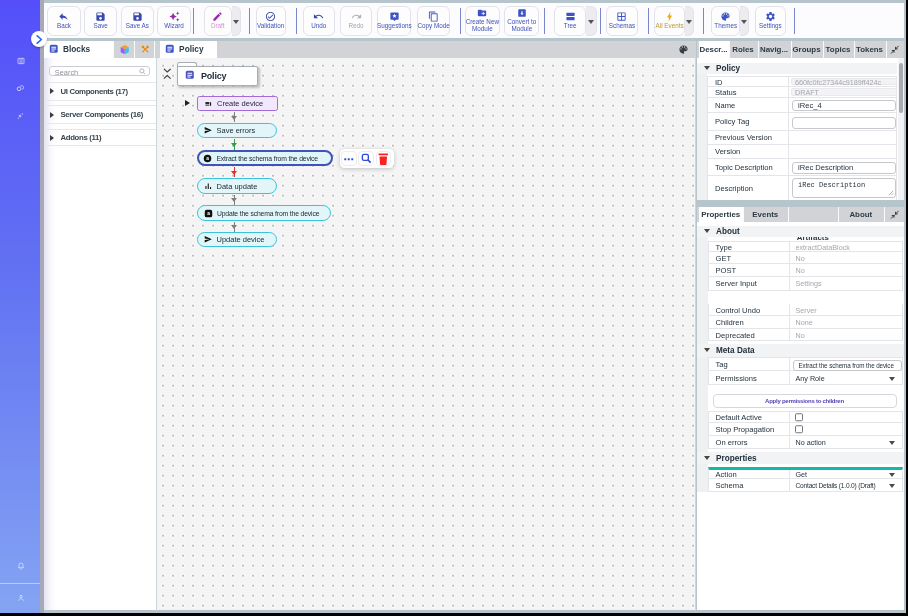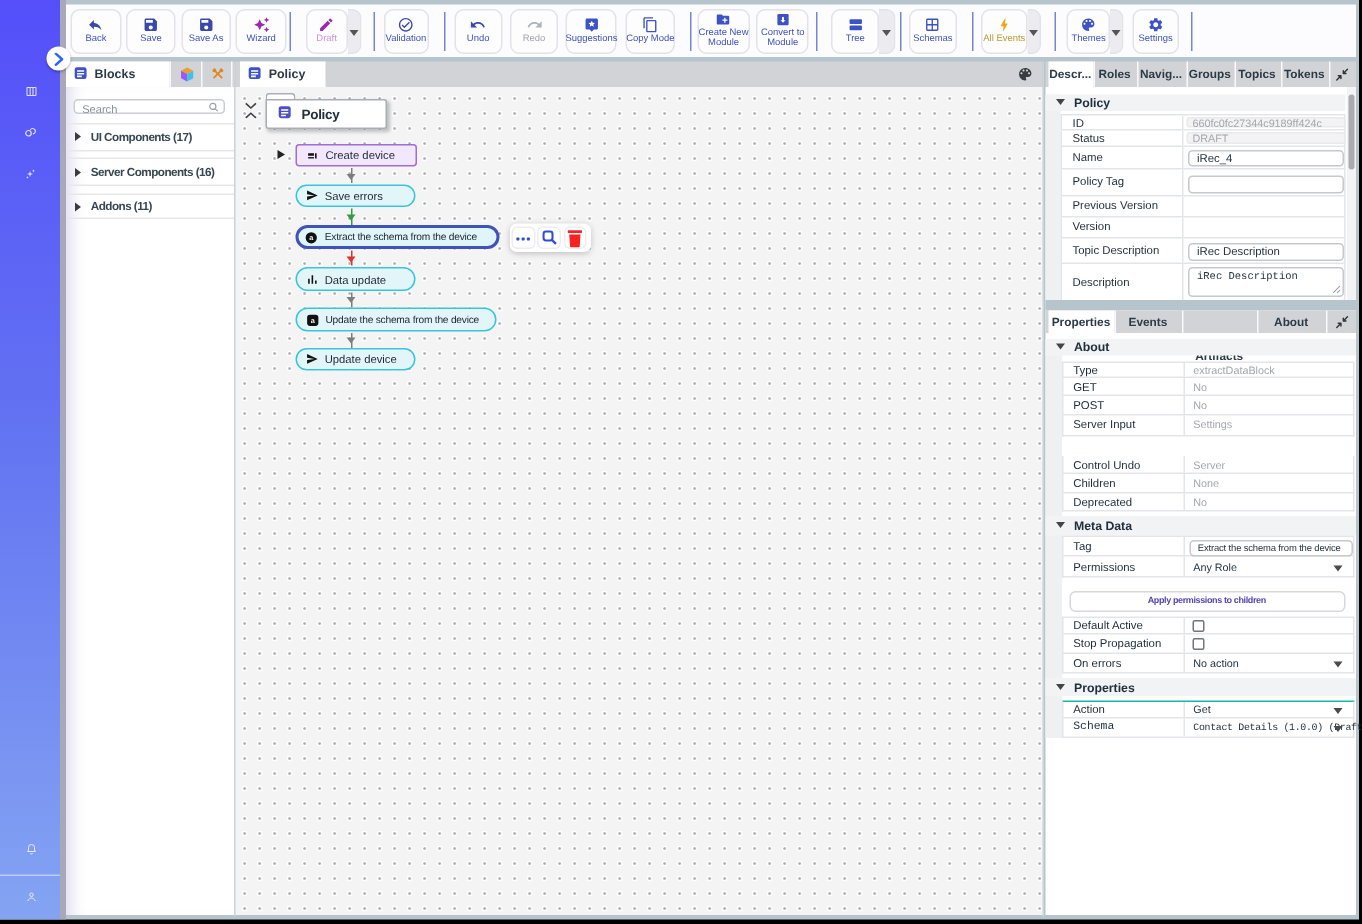--- a/index.html
+++ b/index.html
@@ -485,27 +485,27 @@
       <div class="frow r2" style="top:378.7px;height:13px;">
           <span class="lab">On errors</span>
           <span class="vdiv"></span>
           <span class="val vdark">No action</span>
           <span class="ddarr"></span>
         </div>
       <div class="sechead" style="top:394.7px;width:207px;height:12px;">
           <span class="tri"></span>
           <span class="t">Properties</span>
         </div>
-      <div class="frow r2" style="top:409.7px;height:12px;border-top:1px solid #14b8a6;">
+      <div class="frow r2" style="top:409.7px;height:12px;border-top:3px solid #14b8a6;">
           <span class="lab">Action</span>
           <span class="vdiv"></span>
           <span class="val vdark">Get</span>
           <span class="ddarr"></span>
         </div>
-      <div class="frow r2" style="top:421.7px;height:13px;font-family:Liberation Mono, monospace;">
+      <div class="frow r2" style="top:421.7px;height:13px;">
           <span class="lab">Schema</span>
           <span class="vdiv"></span>
           <span class="val vdark" style="font-size:6.6px;letter-spacing:-0.2px;">Contact Details (1.0.0) (Draft)</span>
           <span class="ddarr"></span>
         </div>
     </div>
   </div>
   <div id="gutter"></div>
   <div id="sidebar">
     <svg class="sic" style="top:56.5px;left:16.5px" width="9" height="9" viewBox="0 0 24 24" fill="none" stroke="#fff" stroke-width="2.2" opacity="0.72">

